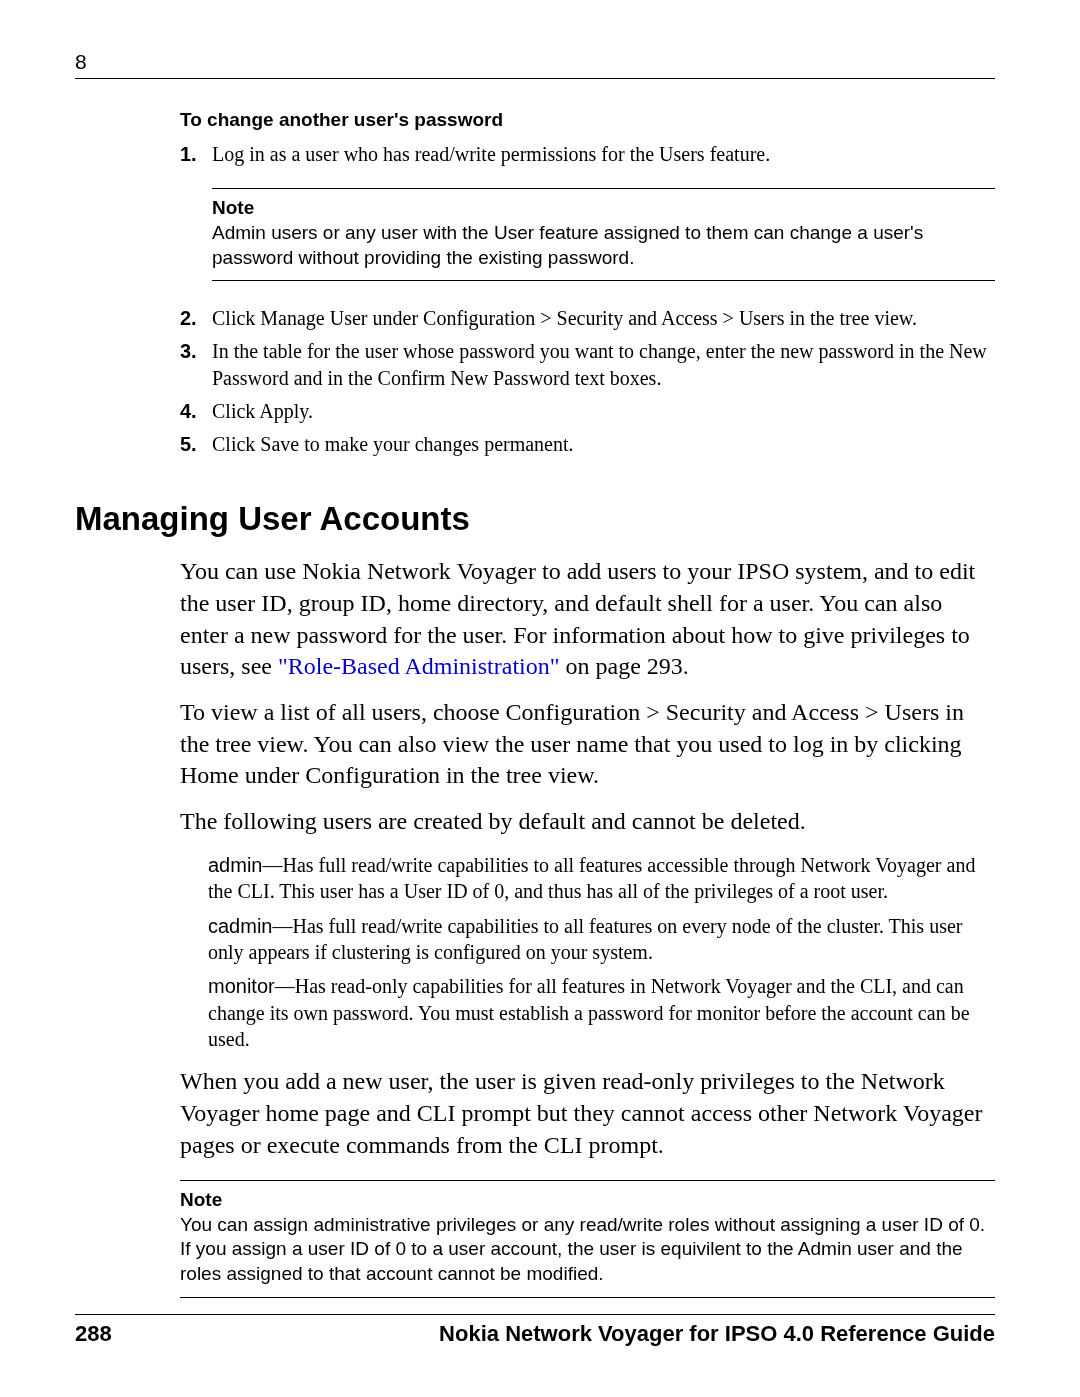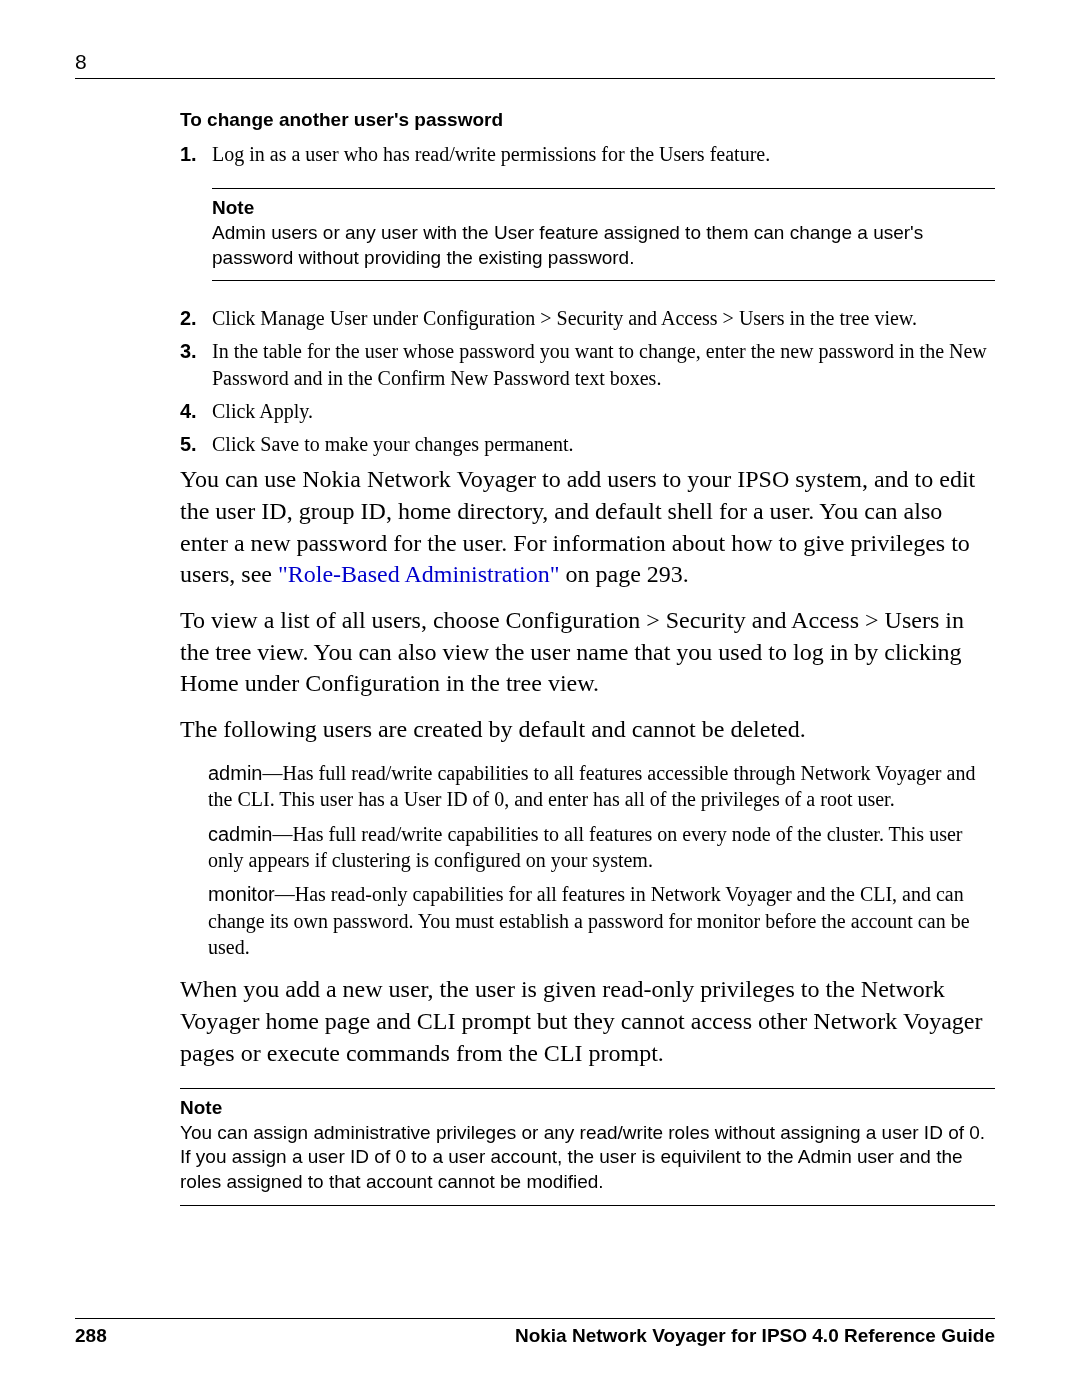--- a/index.html
+++ b/index.html
@@ -104,21 +104,21 @@
     position: absolute;
     left: 75px;
     right: 85px;
     bottom: 50px;
     border-top: 1.5px solid #000;
     padding-top: 6px;
     display: flex;
     justify-content: space-between;
     font-family: Arial, Helvetica, sans-serif;
     font-weight: bold;
-    font-size: 19px;
+    font-size: 22px;
     gap: 26px;
   }
 </style>
 </head>
 <body>
 
 <div class="page">
 
   <div class="header">
     <span>8</span>
@@ -154,34 +154,35 @@
         <span class="txt">Click Apply.</span>
       </li>
       <li>
         <span class="num">5.</span>
         <span class="txt">Click Save to make your changes permanent.</span>
       </li>
     </ol>
 
   </div>
 
+  <div class="h1">Managing User Accounts</div>
 
   <div class="content">
 
     <div class="para">
       <span>You can use Nokia Network Voyager to add users to your IPSO system, and to edit the user ID, group ID, home directory, and default shell for a user. You can also enter a new password for the user. For information about how to give privileges to users, see </span><span class="link">"Role-Based Administration"</span><span> on page 293.</span>
     </div>
 
     <div class="para">To view a list of all users, choose Configuration &gt;  Security and Access &gt; Users in the tree view. You can also view the user name that you used to log in by clicking Home under Configuration in the tree view.</div>
 
     <div class="para">The following users are created by default and cannot be deleted.</div>
 
     <div class="def-list">
       <div class="def-item">
-        <span class="def-term">admin</span><span>—Has full read/write capabilities to all features accessible through Network Voyager and the CLI. This user has a User ID of 0, and enter has all of the privileges of a root user.</span>
+        <span class="def-term">admin</span><span>—Has full read/write capabilities to all features accessible through Network Voyager and the CLI. This user has a User ID of 0, and thus has all of the privileges of a root user.</span>
       </div>
       <div class="def-item">
         <span class="def-term">cadmin</span><span>—Has full read/write capabilities to all features on every node of the cluster. This user only appears if clustering is configured on your system.</span>
       </div>
       <div class="def-item">
         <span class="def-term">monitor</span><span>—Has read-only capabilities for all features in Network Voyager and the CLI, and can change its own password. You must establish a password for monitor before the account can be used.</span>
       </div>
     </div>
 
     <div class="para">When you add a new user, the user is given read-only privileges to the Network Voyager home page and CLI prompt but they cannot access other Network Voyager pages or execute commands from the CLI prompt.</div>

